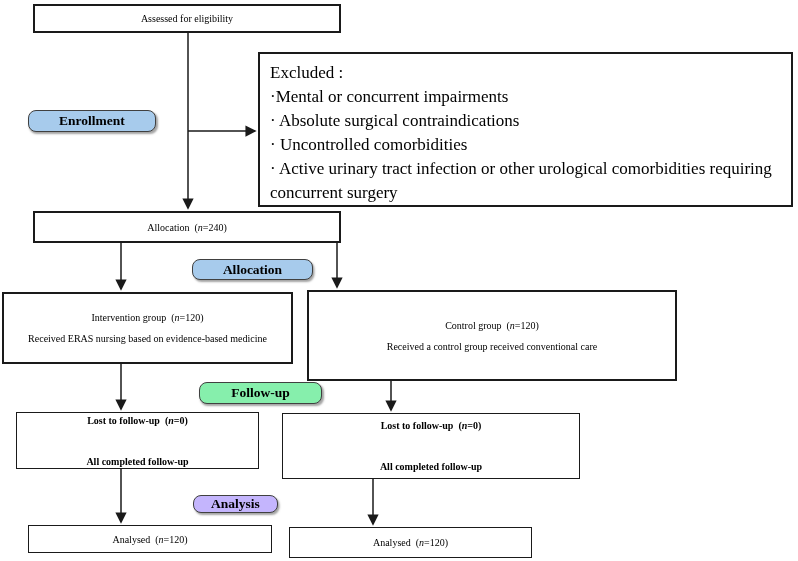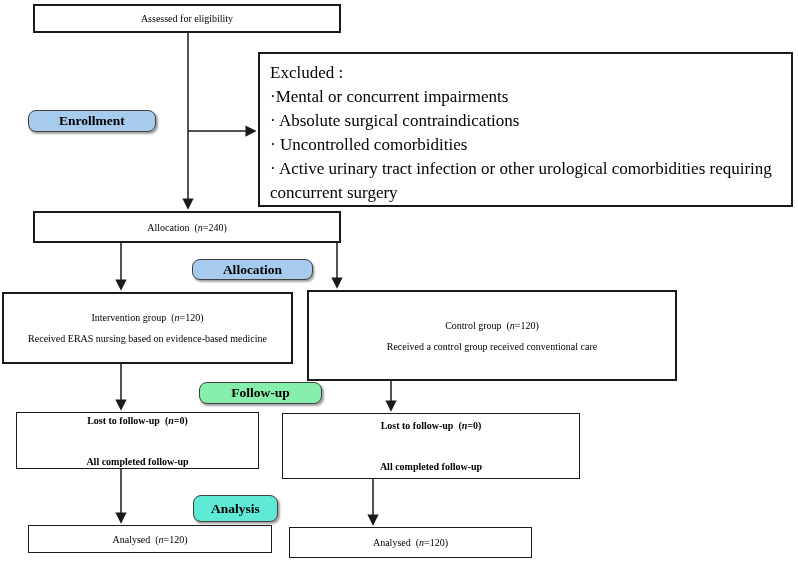--- a/index.html
+++ b/index.html
@@ -100,17 +100,17 @@
   </div>
 
   <div class="badge" style="left: 192px; top: 259px; width: 121px; height: 21px; background: rgb(167, 203, 236); border-color: rgb(64, 64, 64);">
     <span class="line">Allocation</span>
   </div>
 
   <div class="badge" style="left: 199px; top: 382px; width: 123px; height: 22px; background: #86efac; border-color: rgb(64, 64, 64);">
     <span class="line">Follow-up</span>
   </div>
 
-  <div class="badge" style="left: 193px; top: 495px; width: 85px; height: 27px; background: #5eead4; border-color: rgb(64, 64, 64);">
+  <div class="badge" style="left: 193px; top: 495px; width: 85px; height: 18px; background: #c4b5fd; border-color: rgb(64, 64, 64);">
     <span class="line">Analysis</span>
   </div>
 
 </div>
 
 </body></html>

